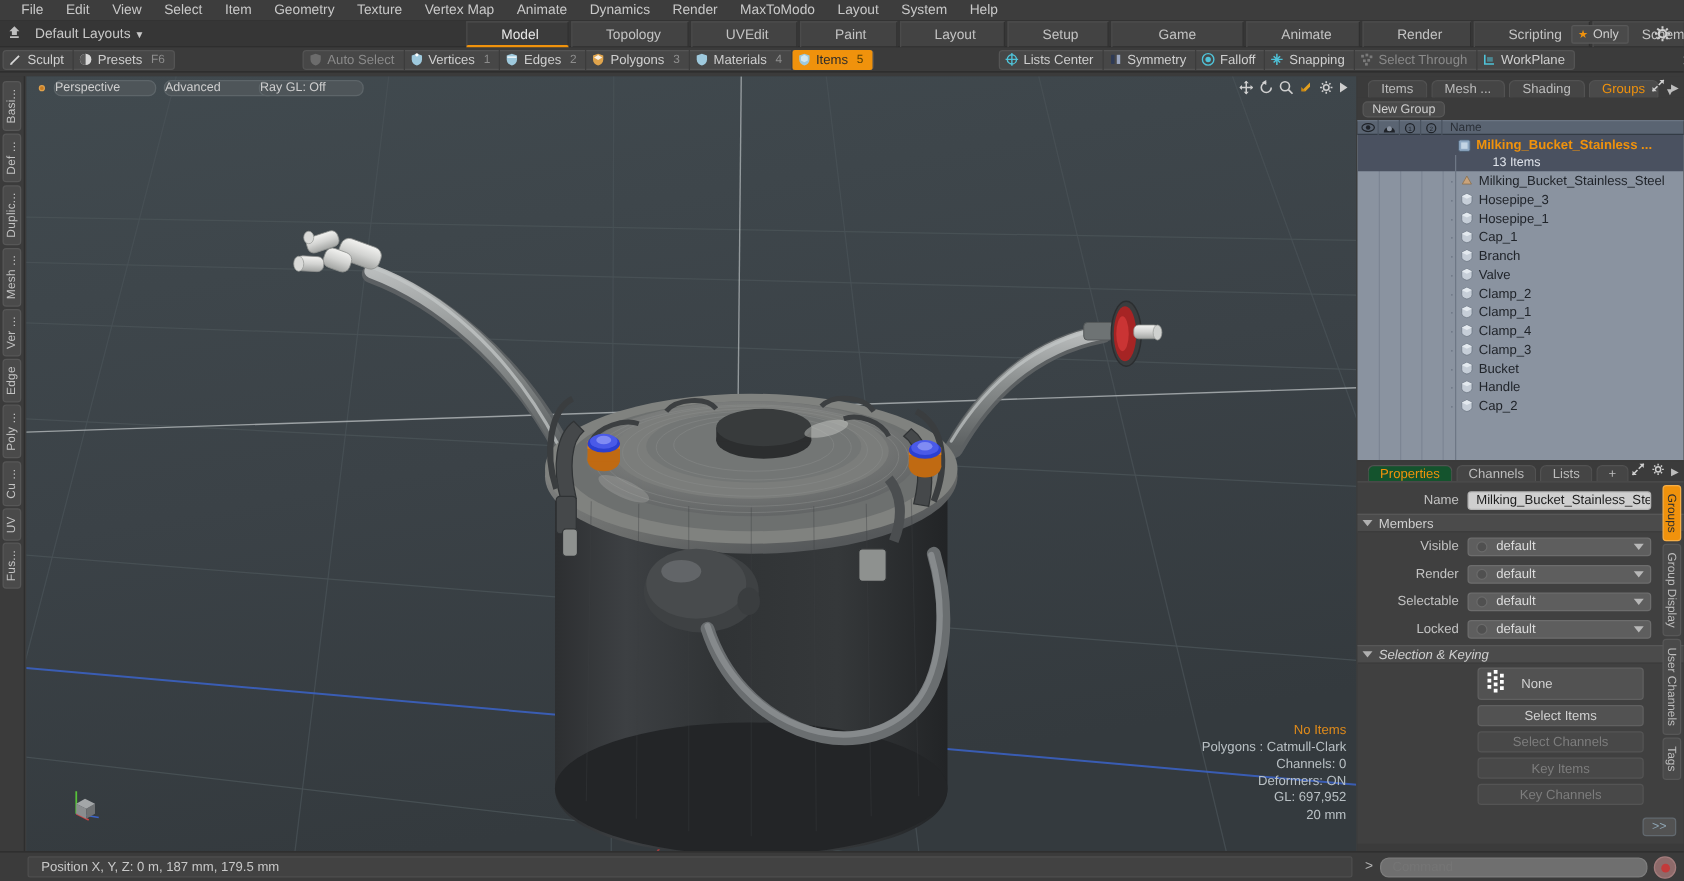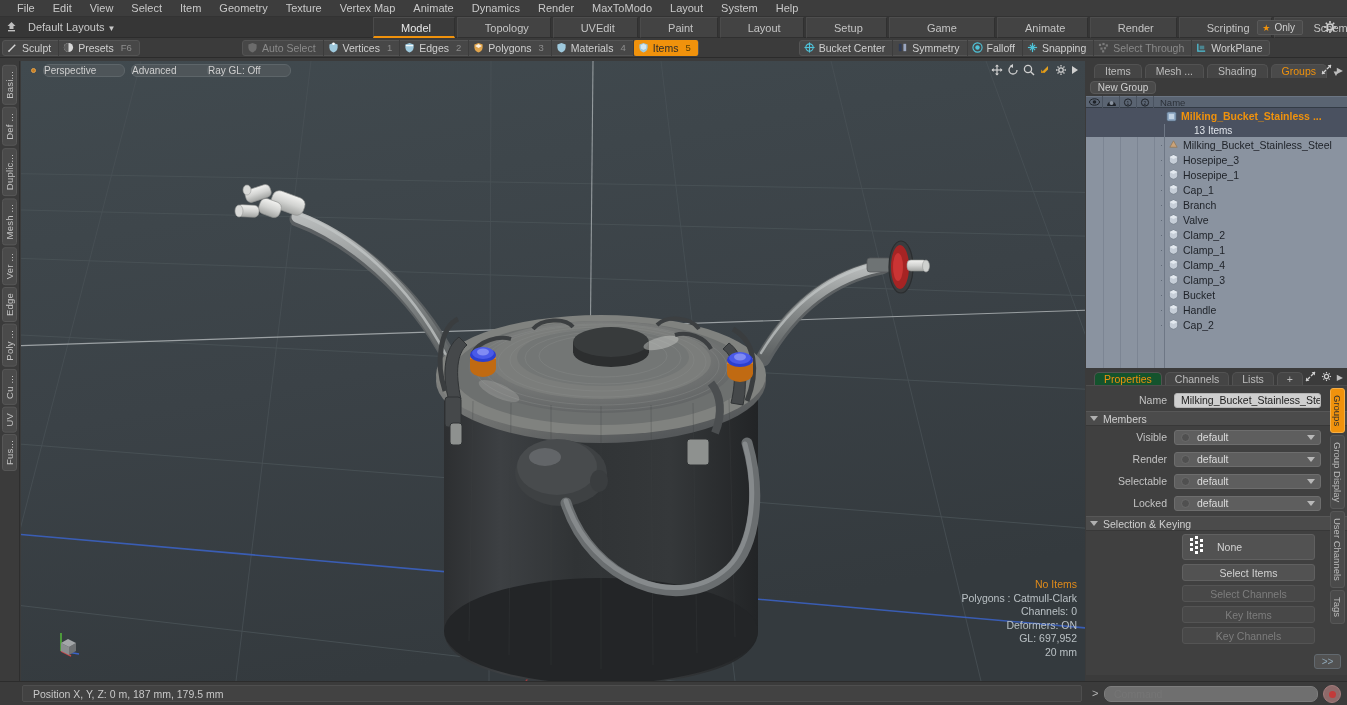--- a/index.html
+++ b/index.html
@@ -344,21 +344,21 @@
         </div>
       </div>
     <div style="width:8px"></div>
     <div class="tgroup" id="tg-c">
         <div class="titem">
           <svg class="ico" viewBox="0 0 12 12">
             <circle cx="6" cy="6" r="4" fill="none" stroke="#4fc3d9" stroke-width="1.2"></circle>
             <line x1="6" y1="0.5" x2="6" y2="11.5" stroke="#4fc3d9" stroke-width="1.2"></line>
             <line x1="0.5" y1="6" x2="11.5" y2="6" stroke="#4fc3d9" stroke-width="1.2"></line>
           </svg>
-          <span>Bucket Center</span>
+          <span>Lists Center</span>
         </div>
         <div class="titem">
           <svg class="ico" viewBox="0 0 12 12">
             <rect x="2" y="2" width="3" height="8" fill="#2e3a55"></rect>
             <rect x="7" y="2" width="3" height="8" fill="#9aa6c0"></rect>
           </svg>
           <span>Symmetry</span>
         </div>
         <div class="titem">
           <svg class="ico" viewBox="0 0 12 12">
@@ -966,21 +966,21 @@
             <div class="prow">
               <div class="plabel">Locked</div>
               <div class="pfield">
                 <span class="lamp"></span>
                 <span>default</span>
                 <span class="caret"></span>
               </div>
             </div>
           </div>
 
-        <div class="sectionhdr" style="margin-top:2px;">
+        <div class="sectionhdr" style="margin-top:2px;font-style:italic;">
           <span class="tri"></span>
           <span>Selection &amp; Keying</span>
         </div>
 
         <div class="pbtnrow">
           <div class="pbtn icon">
             <span>
               <svg width="20" height="20" viewBox="0 0 20 20">
                   <g fill="#ffffff">
                 <rect x="1" y="3" width="3" height="3"></rect>

